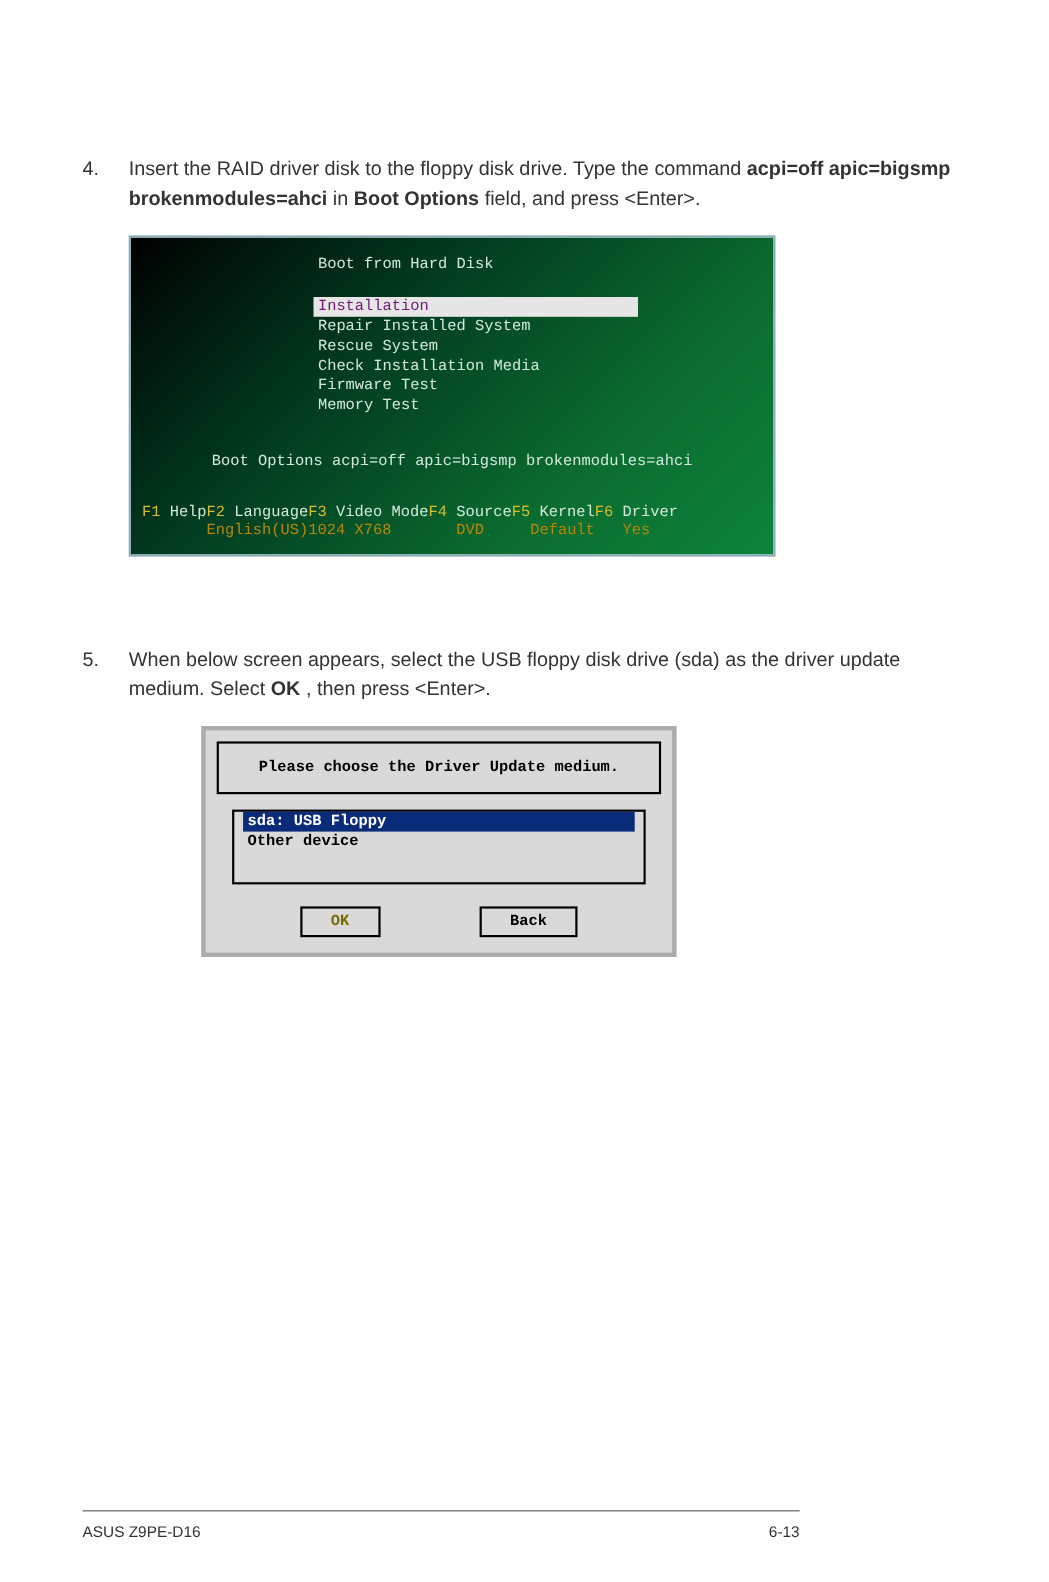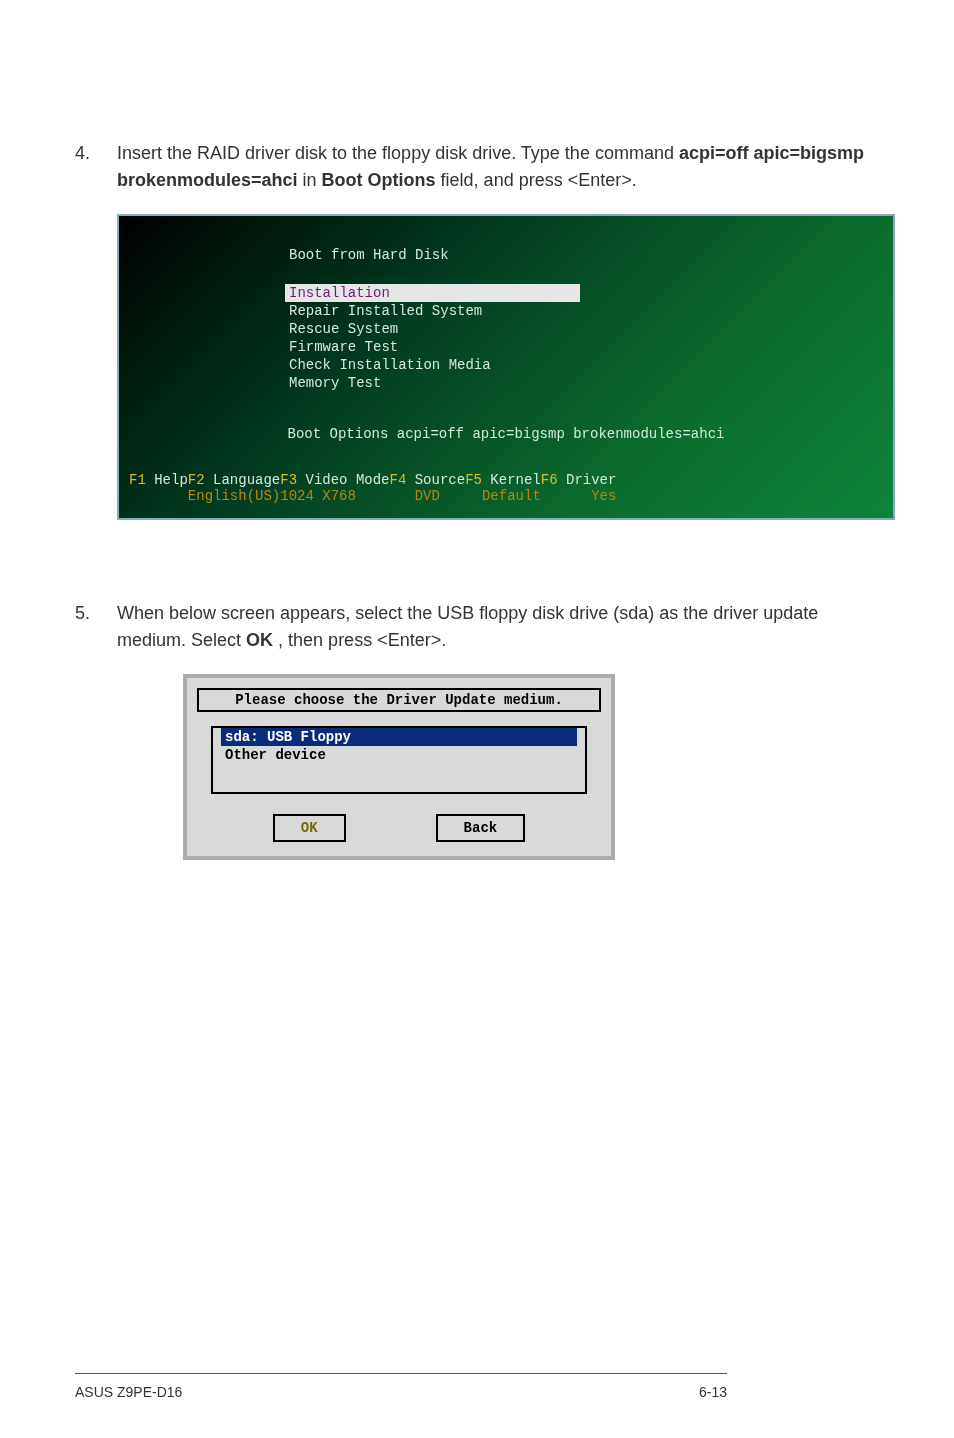--- a/index.html
+++ b/index.html
@@ -23,27 +23,27 @@
   }
   .instr-text { flex: 1; }
   .bold { font-weight: bold; }
 
   
   .boot-wrap {
     margin-left: 42px;
     margin-bottom: 80px;
   }
   .boot-screen {
-    width: 778px;
+    width: 588px;
     background: linear-gradient(135deg, #000000 0%, #001a0d 15%, #013a20 35%, #0b6b2e 70%, #0d843c 100%);
     font-family: "Courier New", monospace;
     font-size: 14px;
     color: #cfe9d8;
     border: 2px solid #89aab8;
-    padding: 30px 0 8px 0;
+    padding: 16px 0 8px 0;
   }
   .boot-menu {
     margin-left: 170px;
     margin-bottom: 34px;
   }
   .boot-item {
     color: #d2e9dc;
     padding: 1px 0;
   }
   .boot-item.selected {
@@ -85,21 +85,21 @@
     width: 432px;
     background: #d9d9d9;
     border: 4px solid #acacac;
     font-family: "Courier New", monospace;
     font-size: 14px;
     color: #000;
     padding: 10px 10px 14px 10px;
   }
   .dialog-title-box {
     border: 2px solid #000;
-    padding: 2px 6px;
+    padding: 14px 6px;
     margin-bottom: 14px;
     text-align: center;
     font-weight: bold;
   }
   .dialog-list {
     border: 2px solid #000;
     padding: 0 8px 28px 8px;
     margin: 0 14px 20px 14px;
   }
   .dialog-list-item.selected {
@@ -164,22 +164,22 @@
   </div>
 </div>
 
 <div class="boot-wrap">
   <div class="boot-screen">
     <div class="boot-menu">
       <div class="boot-item">Boot from Hard Disk</div>
       <div class="boot-item selected">Installation</div>
       <div class="boot-item">Repair Installed System</div>
       <div class="boot-item">Rescue System</div>
+      <div class="boot-item">Check Installation Media</div>
       <div class="boot-item">Firmware Test</div>
-      <div class="boot-item">Check Installation Media</div>
       <div class="boot-item">Memory Test</div>
     </div>
     <div class="boot-options-line">Boot Options acpi=off apic=bigsmp brokenmodules=ahci</div>
     <div class="fn-row">
       <div class="fn-block">
         <div><span class="fn-key">F1</span> <span class="fn-label">Help</span></div>
       </div>
       <div class="fn-block">
         <div><span class="fn-key">F2</span> <span class="fn-label">Language</span></div>
         <div class="fn-sub">English(US)</div>
@@ -191,21 +191,21 @@
       <div class="fn-block">
         <div><span class="fn-key">F4</span> <span class="fn-label">Source</span></div>
         <div class="fn-sub" style="width:100%;text-align:center">DVD</div>
       </div>
       <div class="fn-block">
         <div><span class="fn-key">F5</span> <span class="fn-label">Kernel</span></div>
         <div class="fn-sub" style="width:100%;text-align:right">Default</div>
       </div>
       <div class="fn-block">
         <div><span class="fn-key">F6</span> <span class="fn-label">Driver</span></div>
-        <div class="fn-sub" style="width:100%;text-align:right">Yes</div>
+        <div class="fn-sub" style="width:100%;text-align:center">Yes</div>
       </div>
     </div>
   </div>
 </div>
 
 <div class="instruction">
   <div class="instr-num">5.</div>
   <div class="instr-text">
     <span>When below screen appears, select the USB floppy disk drive (sda) as the driver update medium. Select </span>
     <span class="bold">OK</span>

